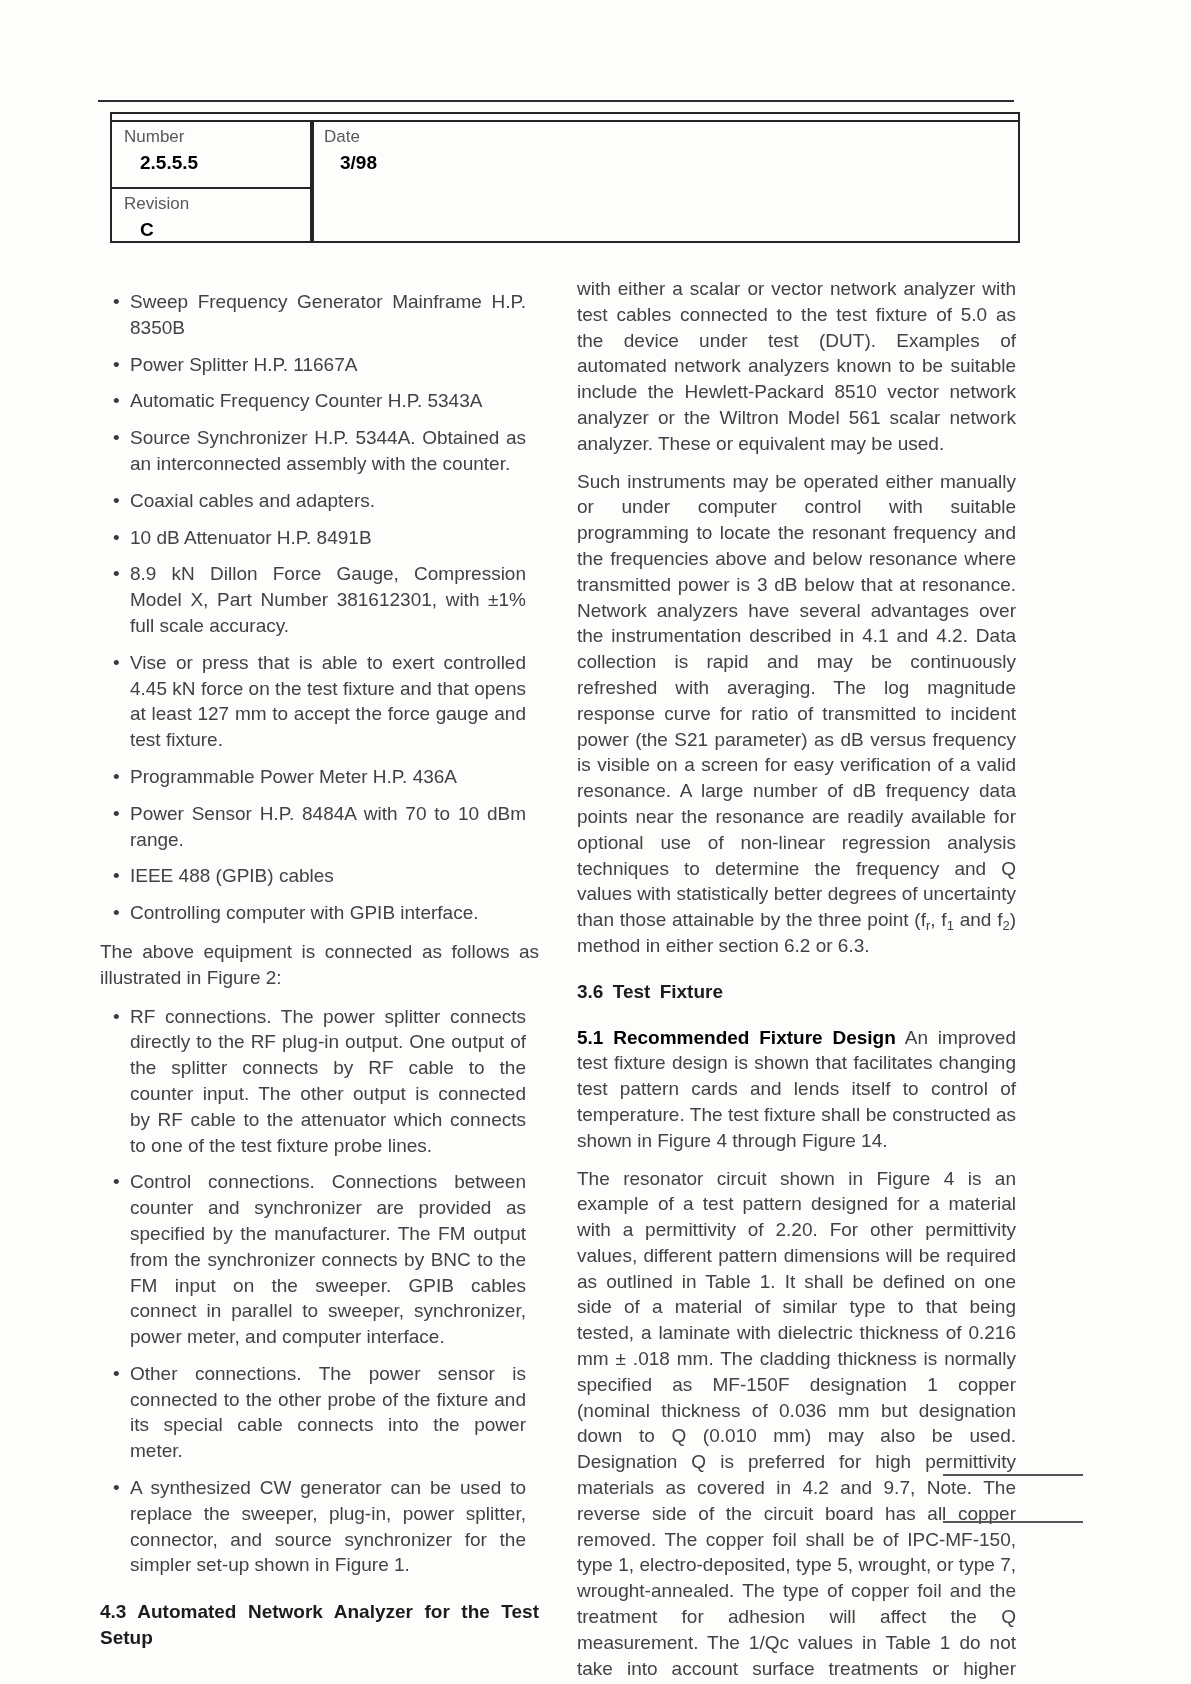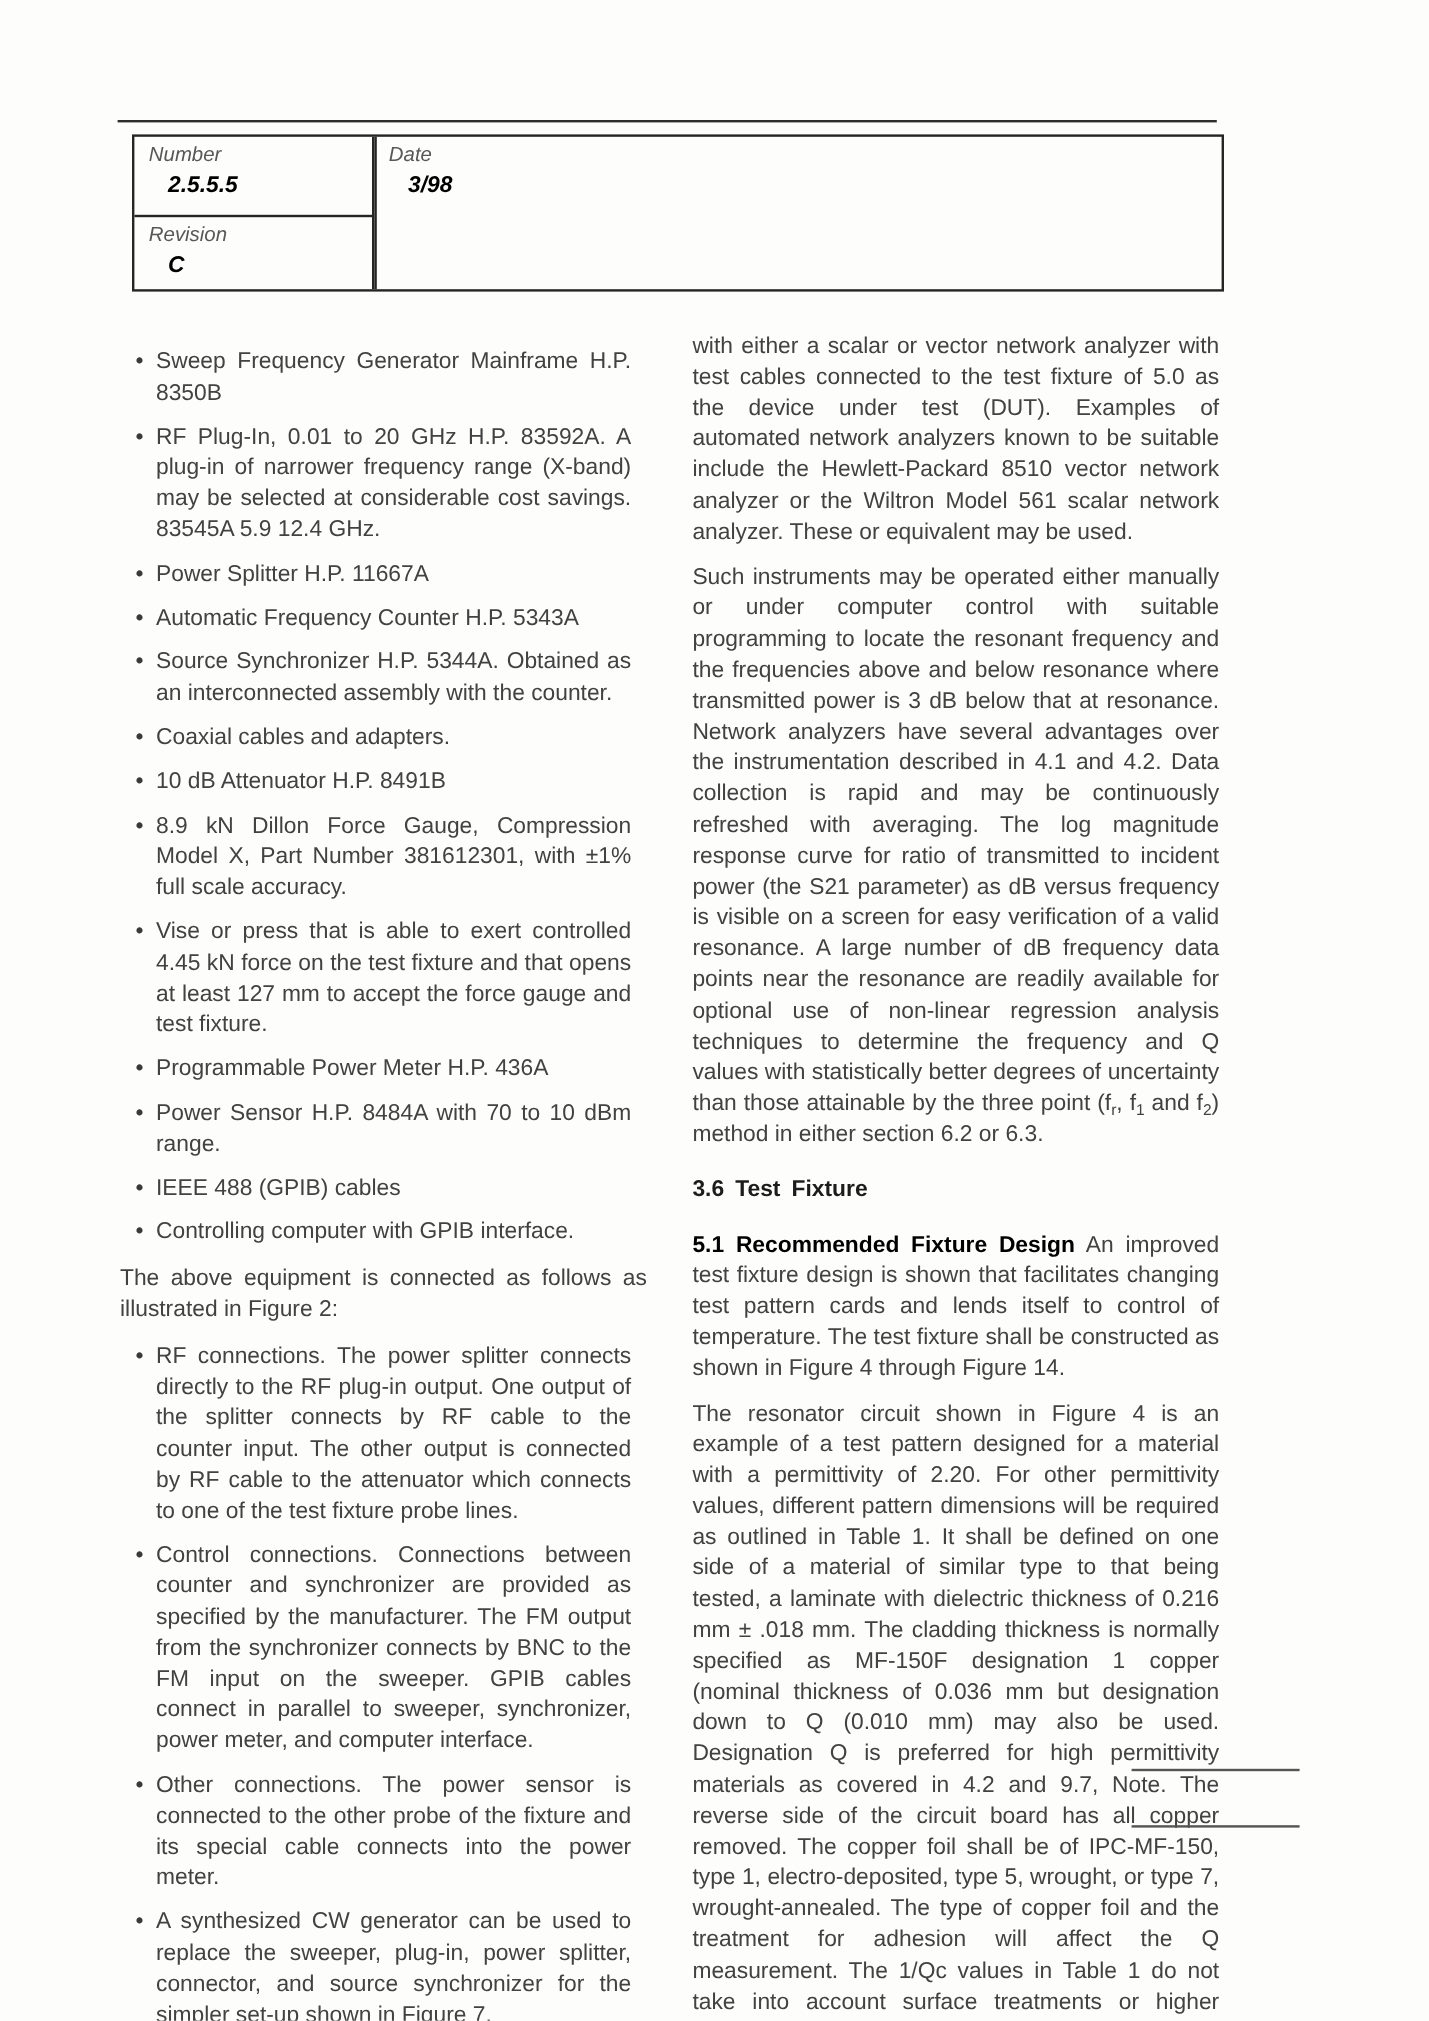--- a/index.html
+++ b/index.html
@@ -20,23 +20,22 @@
     width: 916px; height: 2px;
     background: #2e2e2e;
   }
   
   .hdr-table {
     position: absolute;
     left: 110px; top: 112px;
     width: 906px; height: 127px;
     border: 2px solid #252525;
     display: flex;
-    flex-direction: row;
+    flex-direction: column;
     background: transparent;
-    font-style: italic;
   }
   .hdr-strip {
     height: 19px;
     border-bottom: 2px solid #252525;
   }
   .hdr-row {
     flex: 1;
     display: flex;
   }
   .hdr-col-number {
@@ -175,41 +174,40 @@
         <div class="hdr-value">3/98</div>
       </div>
     </div>
   </div>
 
   <div class="columns">
 
     <div class="col">
       <ul class="blist">
         <li>Sweep Frequency Generator Mainframe H.P. 8350B</li>
-        <li>RF Plug-In, 0.01 to 20 GHz H.P. 83592A. A plug-in of narrower frequency range (X-band) may be selected at considerable cost savings. 83545A 5.9 12.4 GHz.</li>
         <li>Power Splitter H.P. 11667A</li>
         <li>Automatic Frequency Counter H.P. 5343A</li>
         <li>Source Synchronizer H.P. 5344A. Obtained as an interconnected assembly with the counter.</li>
         <li>Coaxial cables and adapters.</li>
         <li>10 dB Attenuator H.P. 8491B</li>
         <li>8.9 kN Dillon Force Gauge, Compression Model X, Part Number 381612301, with ±1% full scale accuracy.</li>
         <li>Vise or press that is able to exert controlled 4.45 kN force on the test fixture and that opens at least 127 mm to accept the force gauge and test fixture.</li>
         <li>Programmable Power Meter H.P. 436A</li>
         <li>Power Sensor H.P. 8484A with 70 to 10 dBm range.</li>
         <li>IEEE 488 (GPIB) cables</li>
         <li>Controlling computer with GPIB interface.</li>
       </ul>
 
       <p class="para">The above equipment is connected as follows as illustrated in Figure 2:</p>
 
       <ul class="blist">
         <li><span class="lead-italic">RF connections.</span> <span>The power splitter connects directly to the RF plug-in output. One output of the splitter connects by RF cable to the counter input. The other output is connected by RF cable to the attenuator which connects to one of the test fixture probe lines.</span></li>
         <li><span class="lead-italic">Control connections.</span> <span>Connections between counter and synchronizer are provided as specified by the manufacturer. The FM output from the synchronizer connects by BNC to the FM input on the sweeper. GPIB cables connect in parallel to sweeper, synchronizer, power meter, and computer interface.</span></li>
         <li><span class="lead-italic">Other connections.</span> <span>The power sensor is connected to the other probe of the fixture and its special cable connects into the power meter.</span></li>
-        <li><span>A synthesized CW generator can be used to replace the sweeper, plug-in, power splitter, connector, and source synchronizer for the simpler set-up shown in Figure 7.</span></li>
+        <li><span>A synthesized CW generator can be used to replace the sweeper, plug-in, power splitter, connector, and source synchronizer for the simpler set-up shown in Figure 1.</span></li>
       </ul>
 
       <div class="heading heading-justified">4.3 Automated Network Analyzer for the Test Setup</div>
 
     </div>
 
     <div class="col">
       <p class="para">with either a scalar or vector network analyzer with test cables connected to the test fixture of 5.0 as the device under test (DUT). Examples of automated network analyzers known to be suitable include the Hewlett-Packard 8510 vector network analyzer or the Wiltron Model 561 scalar network analyzer. These or equivalent may be used.</p>
 
       <p class="para"><span>Such instruments may be operated either manually or under computer control with suitable programming to locate the resonant frequency and the frequencies above and below resonance where transmitted power is 3 dB below that at resonance. Network analyzers have several advantages over the instrumentation described in 4.1 and 4.2. Data collection is rapid and may be continuously refreshed with averaging. The log magnitude response curve for ratio of transmitted to incident power (the S21 parameter) as dB versus frequency is visible on a screen for easy verification of a valid resonance. A large number of dB frequency data points near the resonance are readily available for optional use of non-linear regression analysis techniques to determine the frequency and Q values with statistically better degrees of uncertainty than those attainable by the three point (f</span><sub>r</sub><span>, f</span><sub>1</sub><span> and f</span><sub>2</sub><span>) method in either section 6.2 or 6.3.</span></p>

